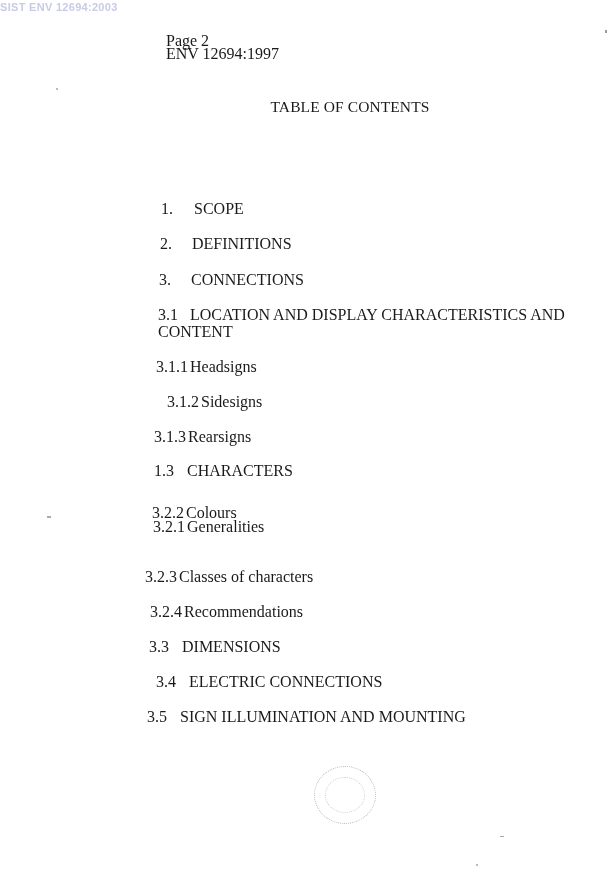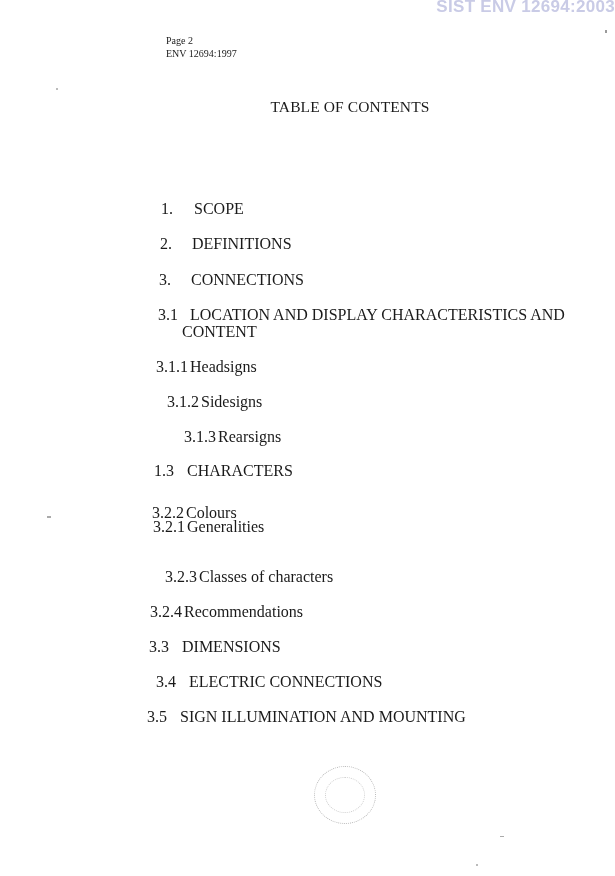--- a/index.html
+++ b/index.html
@@ -1,25 +1,25 @@
 <!DOCTYPE html>
 <html><head>
 <meta charset="utf-8">
 <style>
   html, body { margin: 0; padding: 0; }
   body {
     width: 615px; height: 876px; background: #ffffff; position: relative; overflow: hidden;
     font-family: "Liberation Serif", "DejaVu Serif", serif; color: #1a1a1a;
   }
   .watermark {
-    position: absolute; top: 0; left: 0; width: 615px; text-align: right;
+    position: absolute; top: 0; left: 0; width: 615px; text-align: left;
     font-family: "Liberation Sans", "DejaVu Sans", sans-serif; font-weight: bold;
-    font-size: 17px; color: #c9cbe6; letter-spacing: 0.3px; line-height: 14px;
+    font-size: 11px; color: #c9cbe6; letter-spacing: 0.3px; line-height: 14px;
   }
-  .page-header { position: absolute; left: 166px; top: 34px; font-size: 10px; line-height: 13px; }
+  .page-header { position: absolute; left: 166px; top: 34px; font-size: 16px; line-height: 13px; }
   .toc-title { position: absolute; top: 98px; left: 0; width: 700px; text-align: center; font-size: 15.5px; letter-spacing: 0.1px; }
   .toc-entry { position: absolute; font-size: 16px; line-height: 17px; white-space: nowrap; }
   .toc-entry .num { display: inline-block; }
   .stamp {
     position: absolute; left: 314px; top: 766px; width: 60px; height: 56px;
     border-radius: 50%; border: 1.5px dotted #b8b8b8;
   }
   .stamp::after {
     content: ""; position: absolute; left: 10px; top: 10px; width: 38px; height: 34px;
     border-radius: 50%; border: 1px dotted #cfcfcf;
@@ -43,41 +43,41 @@
     <span class="num" style="width:33px;">1.</span><span>SCOPE</span>
   </div>
   <div class="toc-entry" style="left:160px; top:235px;">
     <span class="num" style="width:32px;">2.</span><span>DEFINITIONS</span>
   </div>
   <div class="toc-entry" style="left:159px; top:271px;">
     <span class="num" style="width:32px;">3.</span><span>CONNECTIONS</span>
   </div>
   <div class="toc-entry" style="left:158px; top:306px;">
     <span class="num" style="width:32px;">3.1</span><span>LOCATION AND DISPLAY CHARACTERISTICS AND</span>
-    <div style="margin-top:0px;margin-left:24px;">CONTENT</div>
+    <div style="margin-top:0px;">CONTENT</div>
   </div>
   <div class="toc-entry" style="left:156px; top:358px;">
     <span class="num" style="width:34px;">3.1.1</span><span>Headsigns</span>
   </div>
   <div class="toc-entry" style="left:155px; top:393px;margin-left:12px;">
     <span class="num" style="width:34px;">3.1.2</span><span>Sidesigns</span>
   </div>
-  <div class="toc-entry" style="left:154px; top:428px;margin-left:30px;">
+  <div class="toc-entry" style="left:154px; top:428px;">
     <span class="num" style="width:34px;">3.1.3</span><span>Rearsigns</span>
   </div>
   <div class="toc-entry" style="left:154px; top:462px;">
     <span class="num" style="width:33px;">1.3</span><span>CHARACTERS</span>
   </div>
   <div class="toc-entry" style="left:153px; top:497px;">
     <span class="num" style="width:34px;margin-top:21px;">3.2.1</span><span>Generalities</span>
   </div>
   <div class="toc-entry" style="left:152px; top:504px;">
     <span class="num" style="width:34px;">3.2.2</span><span>Colours</span>
   </div>
-  <div class="toc-entry" style="left:165px; top:568px;">
+  <div class="toc-entry" style="left:145px; top:568px;">
     <span class="num" style="width:34px;">3.2.3</span><span>Classes of characters</span>
   </div>
   <div class="toc-entry" style="left:150px; top:603px;">
     <span class="num" style="width:34px;">3.2.4</span><span>Recommendations</span>
   </div>
   <div class="toc-entry" style="left:149px; top:638px;">
     <span class="num" style="width:33px;">3.3</span><span>DIMENSIONS</span>
   </div>
   <div class="toc-entry" style="left:156px; top:673px;">
     <span class="num" style="width:33px;">3.4</span><span>ELECTRIC CONNECTIONS</span>

